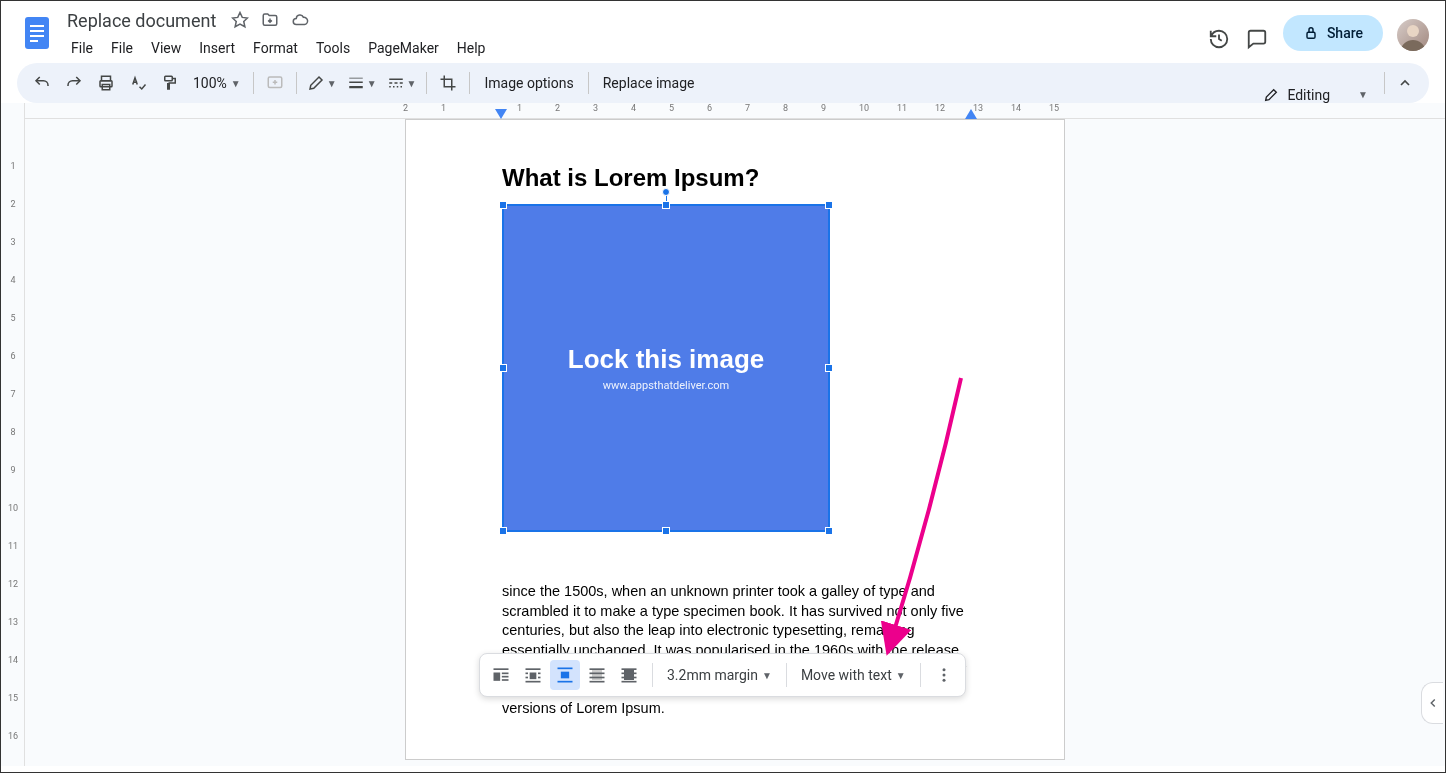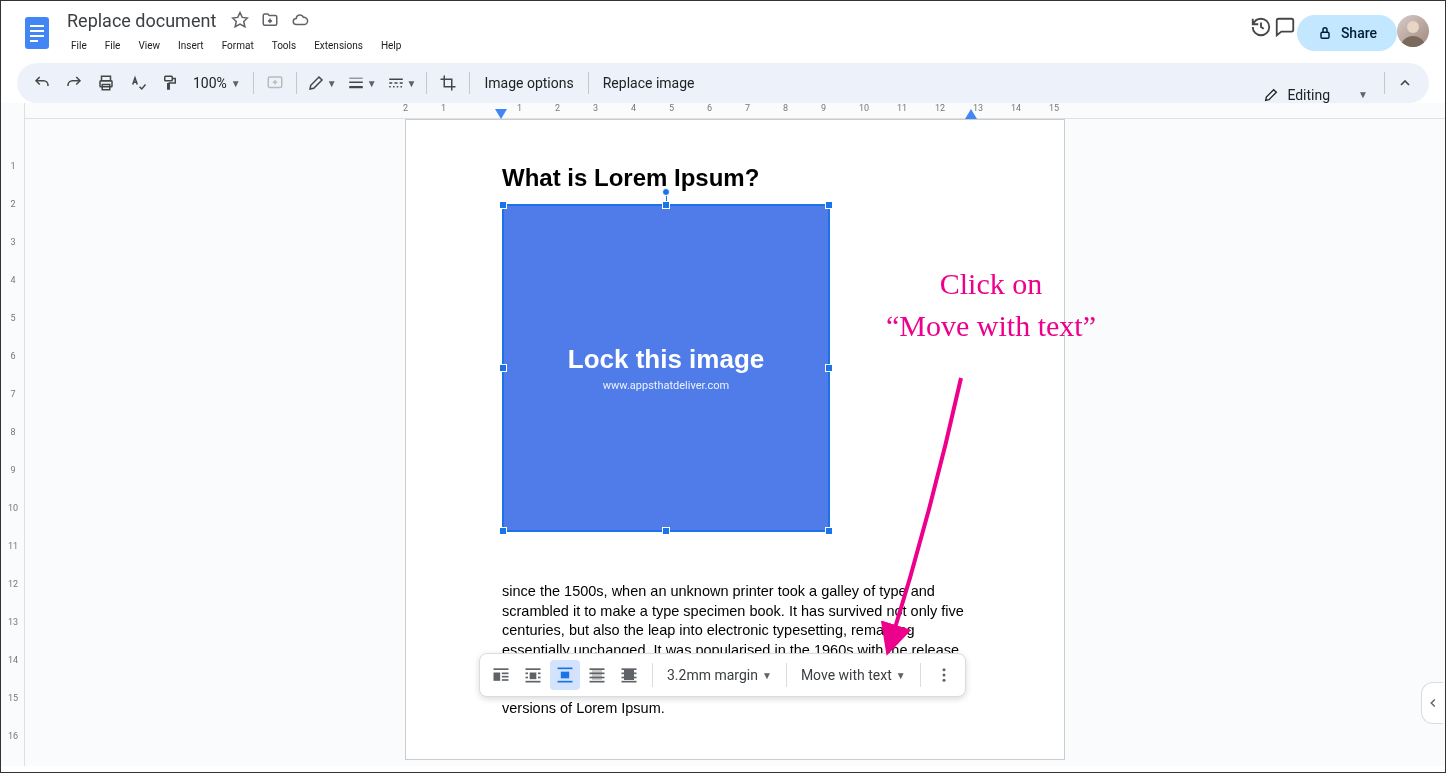--- a/index.html
+++ b/index.html
@@ -46,29 +46,29 @@
   cursor: pointer;
   display:flex;align-items:center;justify-content:center;
 }
 .menubar {
   display: flex;
   gap: 2px;
   margin-top: 3px;
 }
 .menu-item {
   padding: 4px 8px;
-  font-size: 10px;
+  font-size: 14px;
   color: #202124;
   border-radius: 4px;
   cursor: pointer;
 }
 .header-right {
   display: flex;
-  align-items: flex-start;
-  gap: 0;
+  align-items: flex-end;
+  gap: 14px;
   margin-top: 8px;
 }
 .header-icon {
   width: 24px;
   height: 24px;
   color: #444746;
   cursor: pointer;
   display:flex;align-items:center;justify-content:center;
 }
 .share-btn {
@@ -328,21 +328,21 @@
           </svg>
         </span>
     </div>
     <div class="menubar">
       <span class="menu-item">File</span>
       <span class="menu-item">File</span>
       <span class="menu-item">View</span>
       <span class="menu-item">Insert</span>
       <span class="menu-item">Format</span>
       <span class="menu-item">Tools</span>
-      <span class="menu-item">Extensions</span>
+      <span class="menu-item">PageMaker</span>
       <span class="menu-item">Help</span>
     </div>
   </div>
   <div class="header-right">
     <span class="header-icon">
         <svg width="22" height="22" viewBox="0 0 24 24" fill="none" stroke="currentColor" stroke-width="2">
           <path d="M3 12a9 9 0 109-9 9 9 0 00-8.5 6M3 3v6h6"></path>
           <path d="M12 7v5l3 2"></path>
         </svg>
       </span>
@@ -593,26 +593,20 @@
     <span class="it-sep"></span>
     <span class="dots-btn">
         <svg width="18" height="18" viewBox="0 0 24 24" fill="#5f6368">
           <circle cx="12" cy="5" r="2"></circle>
           <circle cx="12" cy="12" r="2"></circle>
           <circle cx="12" cy="19" r="2"></circle>
         </svg>
       </span>
   </div>
 
-  <div class="annotation" style="left:840px;top:160px;width:300px;">
-    <div class="annotation-text" style="text-align:center">
-      <div>Click on</div>
-      <div>“Move with text”</div>
-    </div>
-  </div>
   <svg class="arrow-svg" style="left:870px;top:270px" width="120" height="290">
     <defs>
         <marker id="arrowhead" markerWidth="8" markerHeight="8" refX="6" refY="4" orient="auto">
           <polygon points="0 0, 8 4, 0 8" fill="#ec008c"></polygon>
         </marker>
       </defs>
     <path d="M90 5 Q 60 140 18 275" stroke="#ec008c" stroke-width="4" fill="none" marker-end="url(#arrowhead)"></path>
   </svg>
 
   <div class="side-tab">

